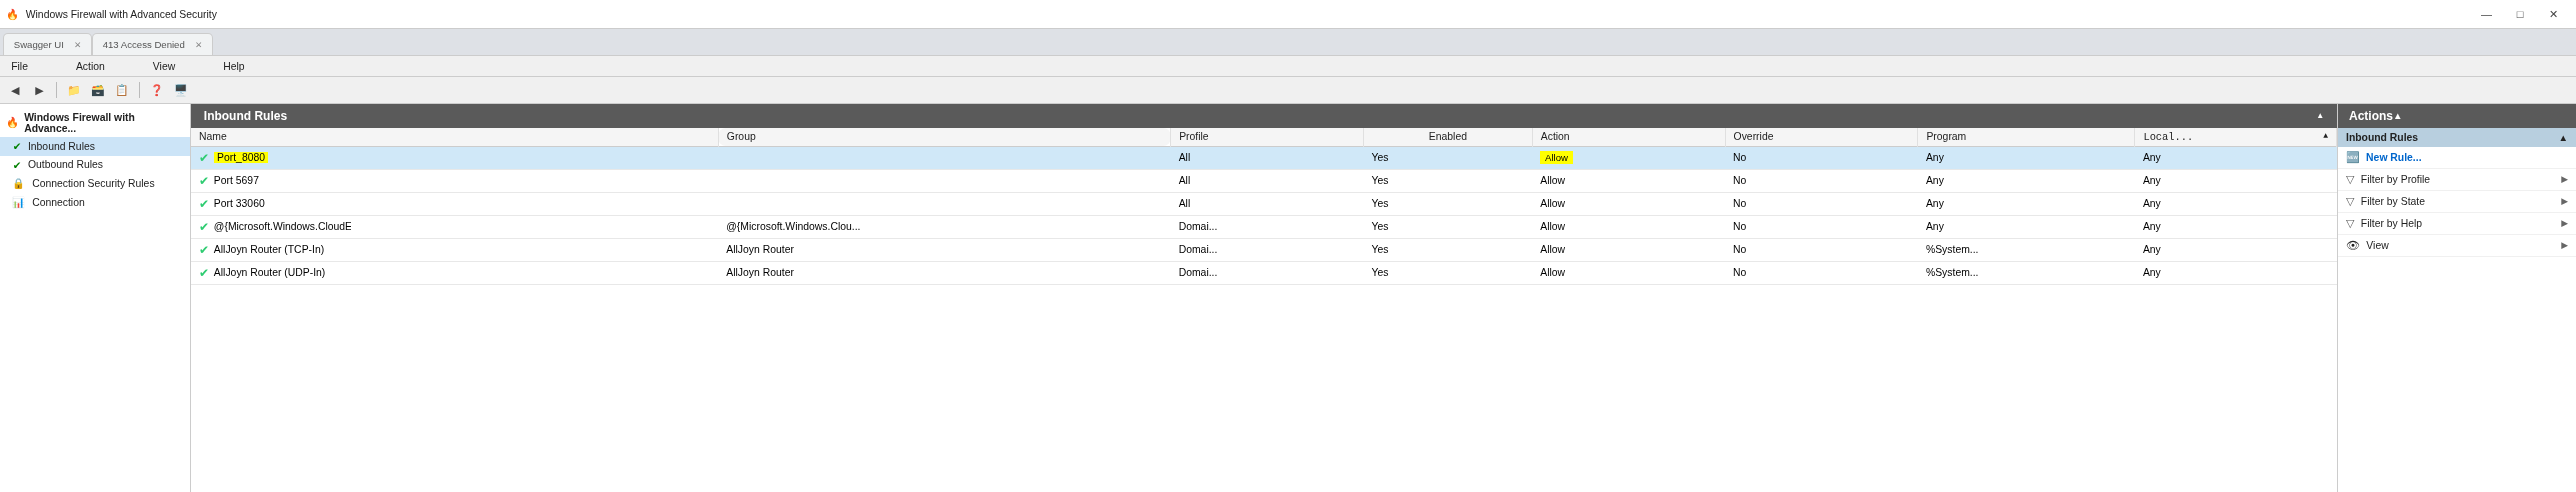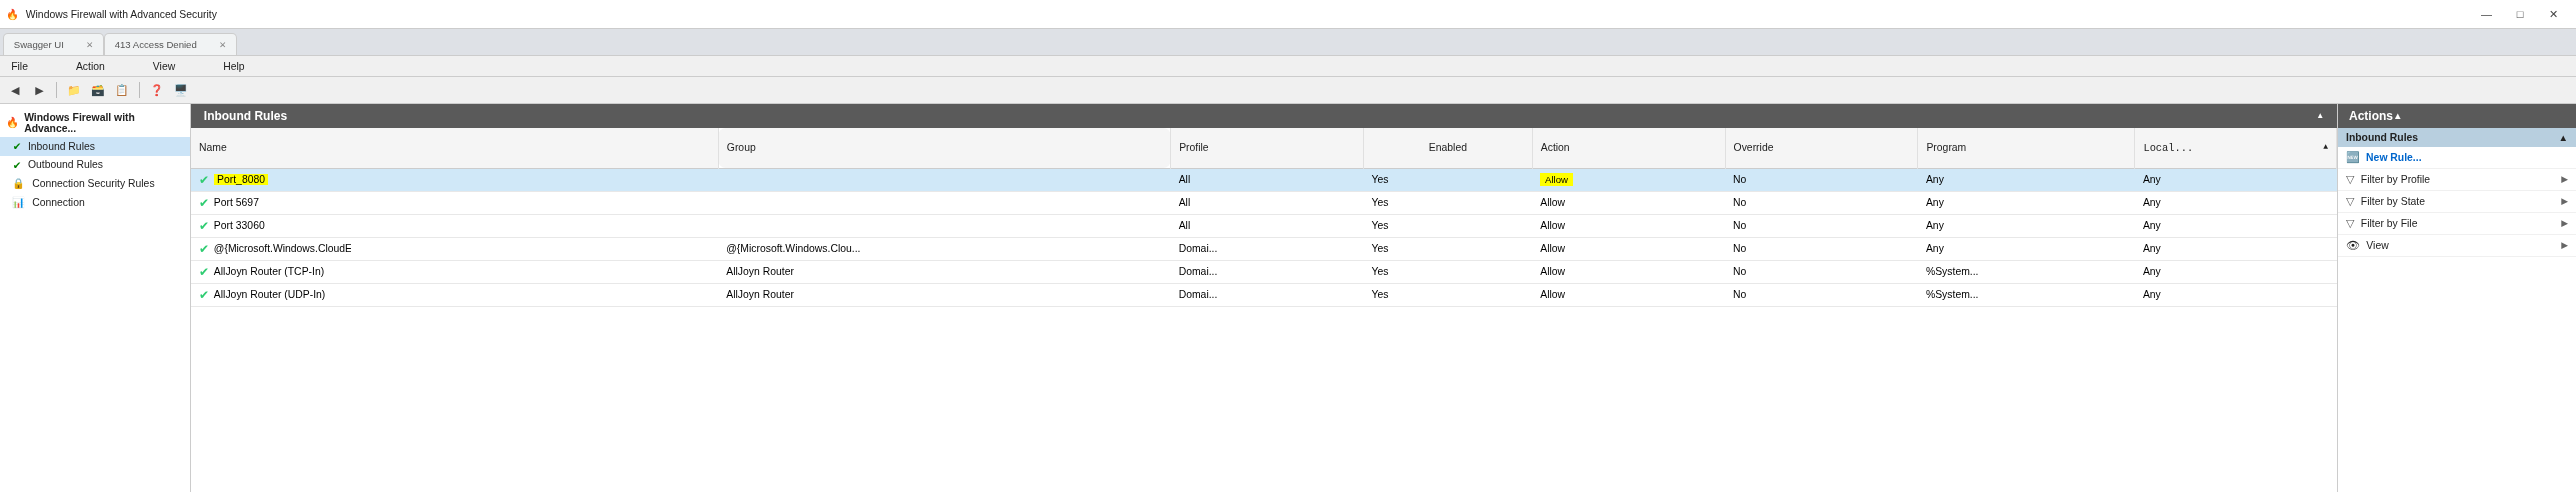--- a/index.html
+++ b/index.html
@@ -58,21 +58,21 @@
     .tab {
       background: #f1f3f4;
       border: 0.8px solid #ccc;
       border-bottom: none;
       border-radius: 4.8px 4.8px 0 0;
       padding: 3.2px 9.6px;
       font-size: 9.6px;
       color: #555;
       display: flex;
       align-items: center;
-      gap: 19px;
+      gap: 7px;
       height: 22px;
       cursor: pointer;
       max-width: 160px;
       overflow: hidden;
       white-space: nowrap;
       justify-content: space-between;
     }
     .tab-close {
       font-size: 8.8px;
       color: #888;
@@ -193,21 +193,21 @@
     table {
       width: 100%;
       border-collapse: collapse;
       font-size: 10.4px;
     }
     thead tr {
       background: #f5f5f5;
       border-bottom: 1.6px solid #ccc;
     }
     thead th {
-      padding: 14px 8px;
+      padding: 3px 8px;
       text-align: left;
       font-weight: normal;
       color: #222;
       border-right: 0.8px solid #e0e0e0;
       white-space: nowrap;
       cursor: pointer;
       user-select: none;
       margin-left: 8px;
     }
     tbody tr {
@@ -481,21 +481,21 @@
           <span>Filter by Profile</span>
           <span class="actions-arrow">▶</span>
         </div>
         <div class="actions-item">
           <span style="font-size: 11px; color: rgb(85, 85, 85);">▽</span>
           <span>Filter by State</span>
           <span class="actions-arrow">▶</span>
         </div>
         <div class="actions-item">
           <span style="font-size: 11px; color: rgb(85, 85, 85);">▽</span>
-          <span>Filter by File</span>
+          <span>Filter by Help</span>
           <span class="actions-arrow">▶</span>
         </div>
         <div class="actions-item">
           <span style="font-size: 11px;">👁</span>
           <span>View</span>
           <span class="actions-arrow">▶</span>
         </div>
       </div>
   </div>
 

